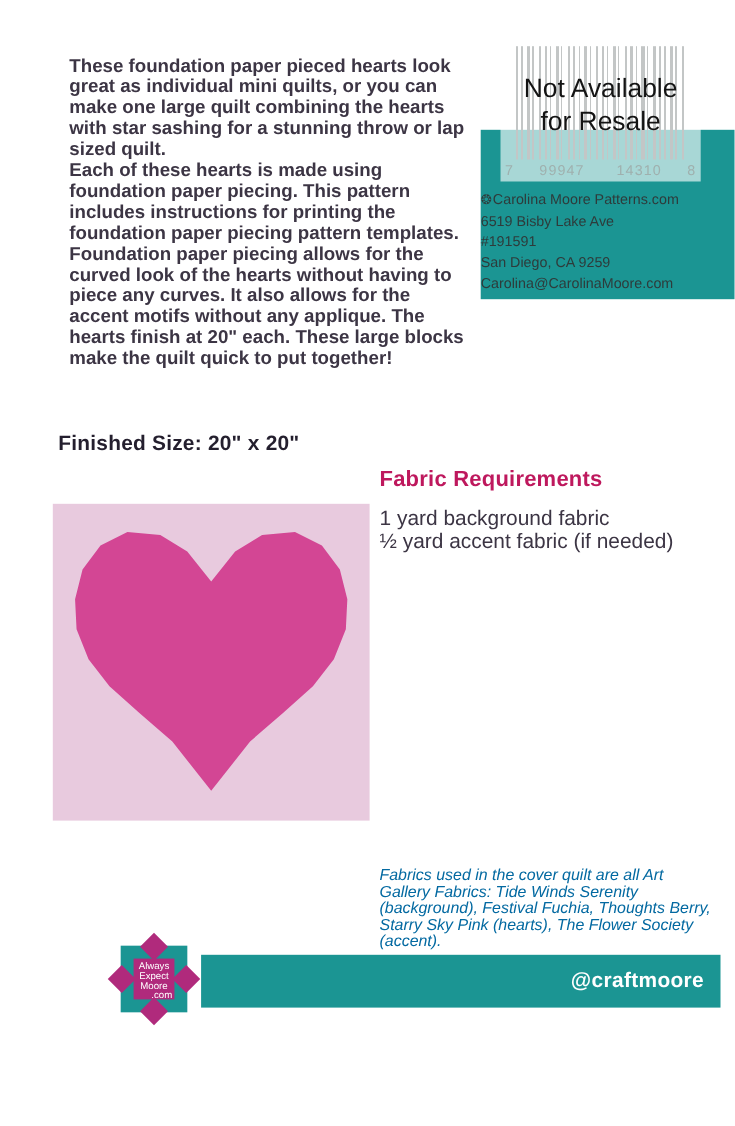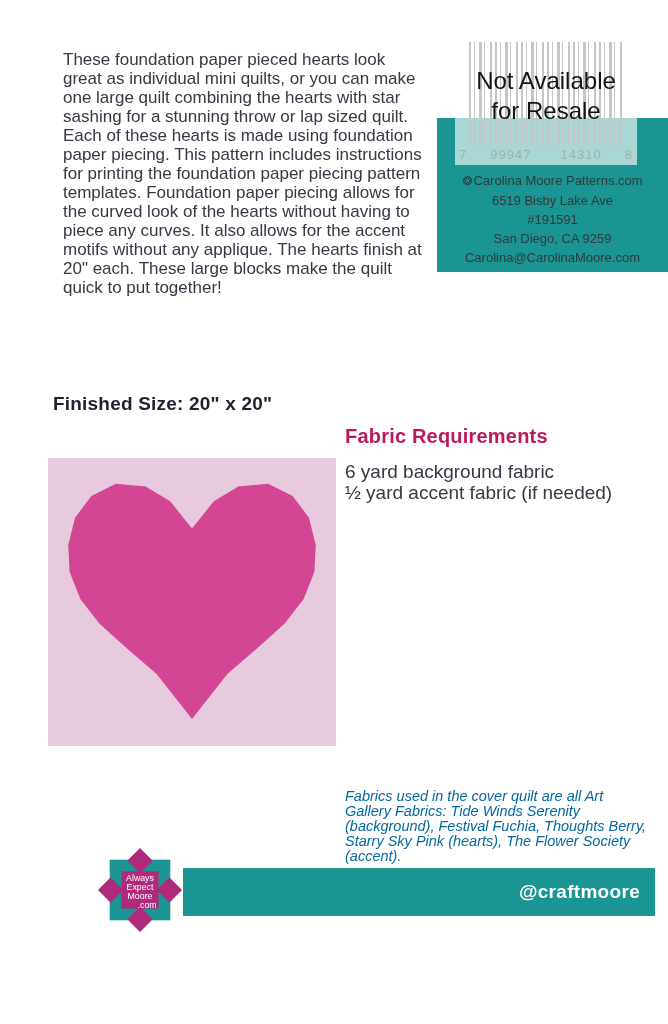--- a/index.html
+++ b/index.html
@@ -2,21 +2,21 @@
 <html><head>
 <meta charset="utf-8">
 <style>
   html,body{margin:0;padding:0;background:#fff;}
   .page{
     position:relative;width:668px;height:1024px;margin:0 auto;background:#ffffff;
     font-family:"Liberation Sans",sans-serif;color:#3c3544;overflow:hidden;
   }
   
   .intro{position:absolute;left:63px;top:50px;width:362px;font-size:17px;line-height:19px;color:#3c3544;}
-  .intro p{margin:0;}
+  .intro p{margin:0;font-weight:bold;}
   
   .barcode-overlay{
     position:absolute;left:455px;top:40px;width:182px;height:125px;
     background:rgba(255,255,255,0.62);z-index:3;
   }
   .barcode-bars{
     position:absolute;left:14px;right:14px;top:2px;height:103px;
     background:repeating-linear-gradient(90deg,
       #c3c6c6 0 2px, rgba(0,0,0,0) 2px 5px,
       #c3c6c6 5px 6px, rgba(0,0,0,0) 6px 10px,
@@ -33,21 +33,21 @@
   .not-resale{
     position:absolute;left:0;right:0;top:26px;text-align:center;z-index:2;
     font-size:24px;line-height:30px;color:#141414;
   }
   
   .publisher-box{
     position:absolute;left:437px;top:118px;width:231px;height:154px;
     background:#1b9593;z-index:1;
   }
   .publisher-text{
-    position:absolute;left:0;right:0;top:53px;text-align:center;
+    position:absolute;left:0;right:0;top:53px;text-align:left;
     font-size:13px;line-height:19px;color:#2e3b3b;
   }
   .pub-star{font-size:12px;margin-right:1px;}
   
   .finished-size{
     position:absolute;left:53px;top:393px;font-size:19px;font-weight:bold;color:#241f2e;
     letter-spacing:0.2px;
   }
   
   .heart-block{position:absolute;left:48px;top:458px;width:288px;height:288px;background:#e8cade;}
@@ -116,21 +116,21 @@
 
   <div class="heart-block">
     <svg viewBox="0 0 100 100" preserveAspectRatio="none">
       <polygon fill="#d34694" points="50,23 42,13 33,7.5 22,6.5 13,11 7,19 4.5,29 5,39 9,49 16,58 26,67 37,76.5 50,93 63,76.5 74,67 84,58 91,49 95,39 95.5,29 93,19 87,11 78,6.5 67,7.5 58,13"></polygon>
     </svg>
   </div>
 
   <div class="fabric">
     <h2>Fabric Requirements</h2>
     <ul>
-      <li>6 yard background fabric</li>
+      <li>1 yard background fabric</li>
       <li>½ yard accent fabric (if needed)</li>
     </ul>
   </div>
 
   <div class="fabrics-used">Fabrics used in the cover quilt are all Art Gallery Fabrics: Tide Winds Serenity (background), Festival Fuchia, Thoughts Berry, Starry Sky Pink (hearts), The Flower Society (accent).</div>
 
   <div class="footer-bar"></div>
   <div class="footer-copyright">©2023</div>
   <div class="footer-handle">@craftmoore</div>
 

